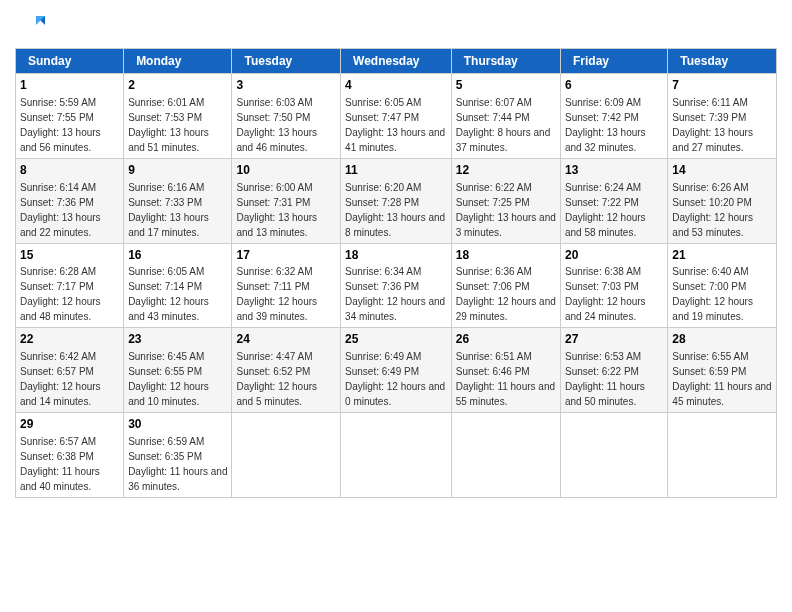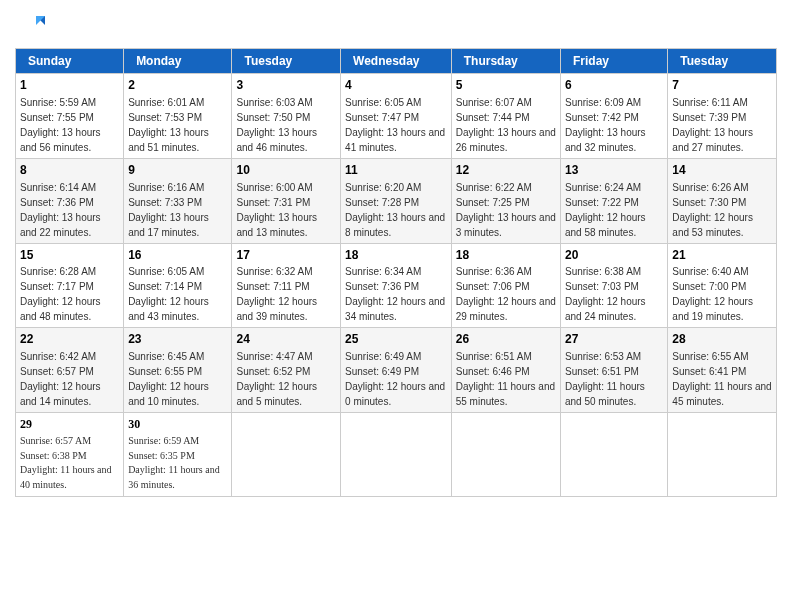--- a/index.html
+++ b/index.html
@@ -82,21 +82,20 @@
     }
     .day-info {
       color: #333;
       font-size: 10px;
     }
     .empty-cell {
       background: #fff !important;
     }
     .last-row td {
       height: 65px;
-      font-family: Liberation Serif, serif;
     }
   </style>
 </head>
 <body>
 
 <div class="container">
   <div class="header">
     <div class="logo">
       <svg class="logo-icon" viewBox="0 0 40 40">
         <rect x="0" y="0" width="40" height="40" fill="white"></rect>
@@ -150,21 +149,21 @@
           <td>
         <span class="day-num">4</span>
         <span class="day-info">Sunrise: 6:05 AM</span><br>
         <span class="day-info">Sunset: 7:47 PM</span><br>
         <span class="day-info">Daylight: 13 hours and 41 minutes.</span>
       </td>
           <td>
         <span class="day-num">5</span>
         <span class="day-info">Sunrise: 6:07 AM</span><br>
         <span class="day-info">Sunset: 7:44 PM</span><br>
-        <span class="day-info">Daylight: 13 hours and 26 minutes.</span>
+        <span class="day-info">Daylight: 8 hours and 37 minutes.</span>
       </td>
           <td>
         <span class="day-num">6</span>
         <span class="day-info">Sunrise: 6:09 AM</span><br>
         <span class="day-info">Sunset: 7:42 PM</span><br>
         <span class="day-info">Daylight: 13 hours and 32 minutes.</span>
       </td>
           <td>
         <span class="day-num">7</span>
         <span class="day-info">Sunrise: 6:11 AM</span><br>
@@ -205,21 +204,21 @@
       </td>
           <td>
         <span class="day-num">13</span>
         <span class="day-info">Sunrise: 6:24 AM</span><br>
         <span class="day-info">Sunset: 7:22 PM</span><br>
         <span class="day-info">Daylight: 12 hours and 58 minutes.</span>
       </td>
           <td>
         <span class="day-num">14</span>
         <span class="day-info">Sunrise: 6:26 AM</span><br>
-        <span class="day-info">Sunset: 7:30 PM</span><br>
+        <span class="day-info">Sunset: 10:20 PM</span><br>
         <span class="day-info">Daylight: 12 hours and 53 minutes.</span>
       </td>
         </tr>
         <tr>
           <td>
         <span class="day-num">15</span>
         <span class="day-info">Sunrise: 6:28 AM</span><br>
         <span class="day-info">Sunset: 7:17 PM</span><br>
         <span class="day-info">Daylight: 12 hours and 48 minutes.</span>
       </td>
@@ -287,27 +286,27 @@
       </td>
           <td>
         <span class="day-num">26</span>
         <span class="day-info">Sunrise: 6:51 AM</span><br>
         <span class="day-info">Sunset: 6:46 PM</span><br>
         <span class="day-info">Daylight: 11 hours and 55 minutes.</span>
       </td>
           <td>
         <span class="day-num">27</span>
         <span class="day-info">Sunrise: 6:53 AM</span><br>
-        <span class="day-info">Sunset: 6:51 PM</span><br>
+        <span class="day-info">Sunset: 6:22 PM</span><br>
         <span class="day-info">Daylight: 11 hours and 50 minutes.</span>
       </td>
           <td>
         <span class="day-num">28</span>
         <span class="day-info">Sunrise: 6:55 AM</span><br>
-        <span class="day-info">Sunset: 6:41 PM</span><br>
+        <span class="day-info">Sunset: 6:59 PM</span><br>
         <span class="day-info">Daylight: 11 hours and 45 minutes.</span>
       </td>
         </tr>
         <tr class="last-row">
           <td>
         <span class="day-num">29</span>
         <span class="day-info">Sunrise: 6:57 AM</span><br>
         <span class="day-info">Sunset: 6:38 PM</span><br>
         <span class="day-info">Daylight: 11 hours and 40 minutes.</span>
       </td>

